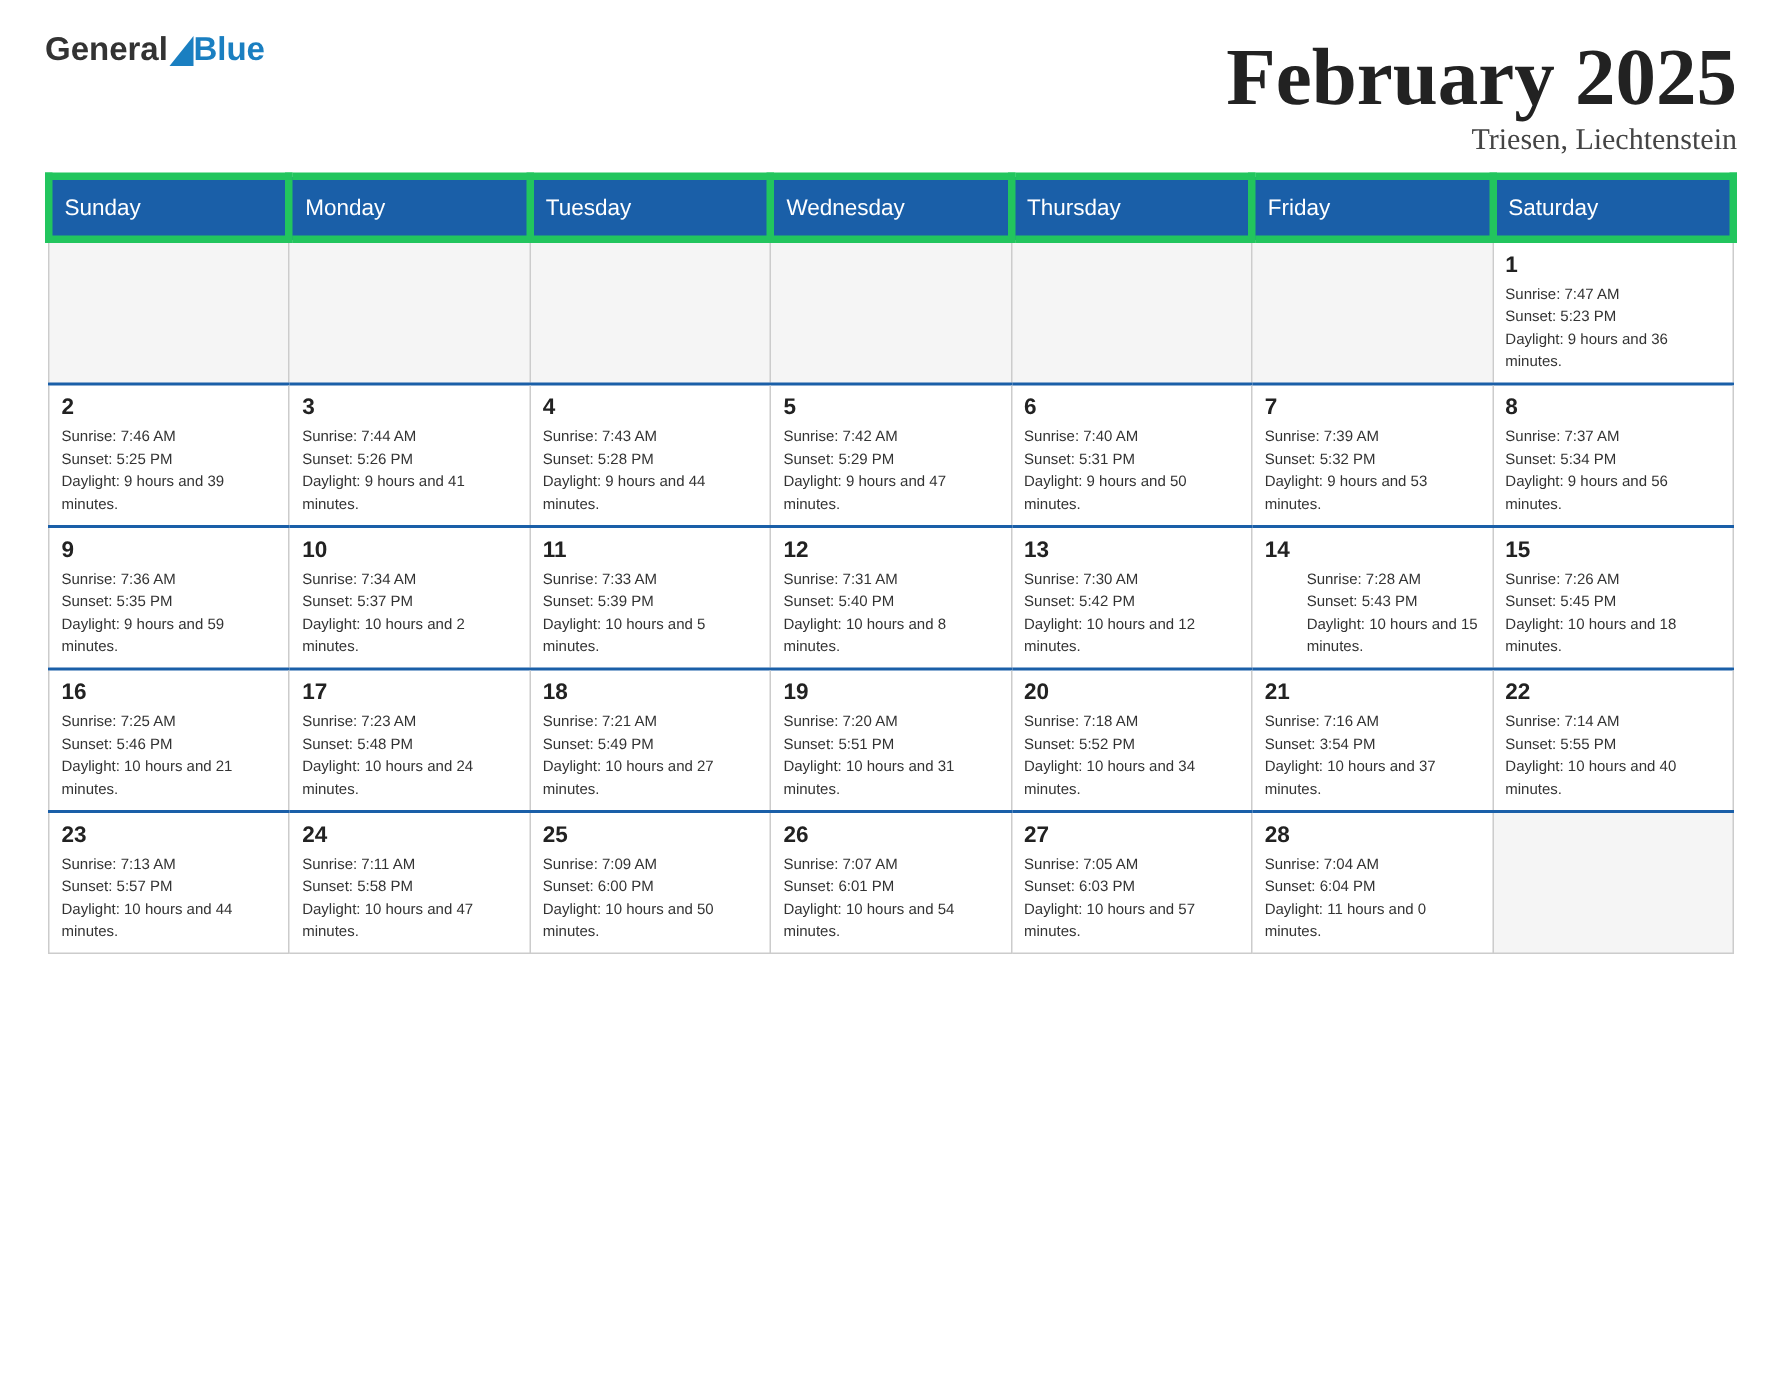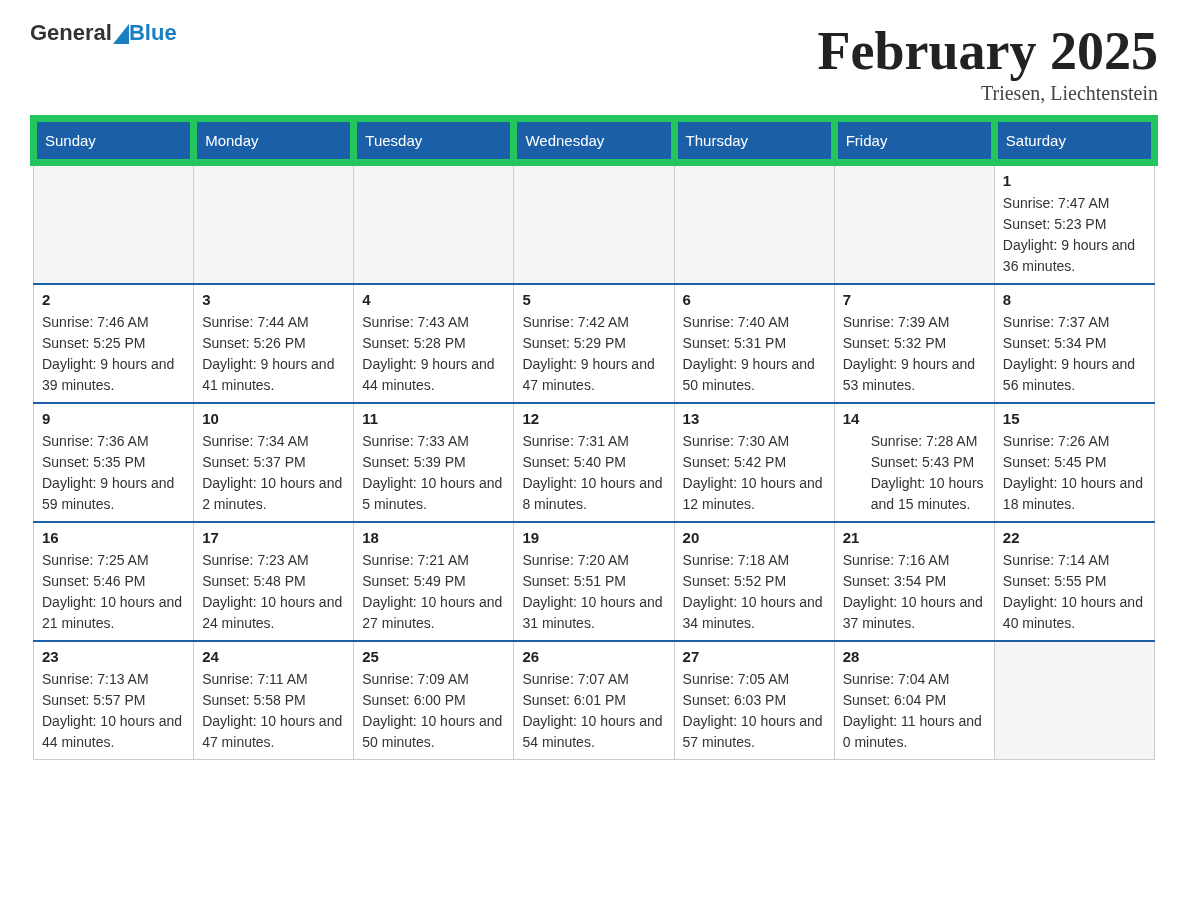--- a/index.html
+++ b/index.html
@@ -46,21 +46,21 @@
       border-collapse: collapse;
       margin-top: 5px;
     }
     .calendar th {
       background-color: #1a5fa8;
       color: #fff;
       padding: 10px 8px;
       text-align: left;
       font-size: 15px;
       font-weight: normal;
-      border: 7px solid #22c55e;
+      border: 5px solid #22c55e;
     }
     .calendar td {
       vertical-align: top;
       padding: 6px 8px;
       border: 1px solid #ccc;
       border-top: 2px solid #1a5fa8;
       width: 14.285%;
       min-height: 110px;
       font-size: 12.5px;
       color: #333;
@@ -70,21 +70,21 @@
       background: #f5f5f5;
       border-top: 2px solid #1a5fa8;
     }
     .day-num {
       font-size: 15px;
       font-weight: bold;
       margin-bottom: 4px;
       color: #222;
     }
     .day-info {
-      font-size: 14px;
+      font-size: 10px;
       color: #333;
       line-height: 1.5;
     }
     .logo-wrapper {
       display: flex;
       flex-direction: row;
       align-items: flex-start;
     }
     .logo-row {
       display: flex;

